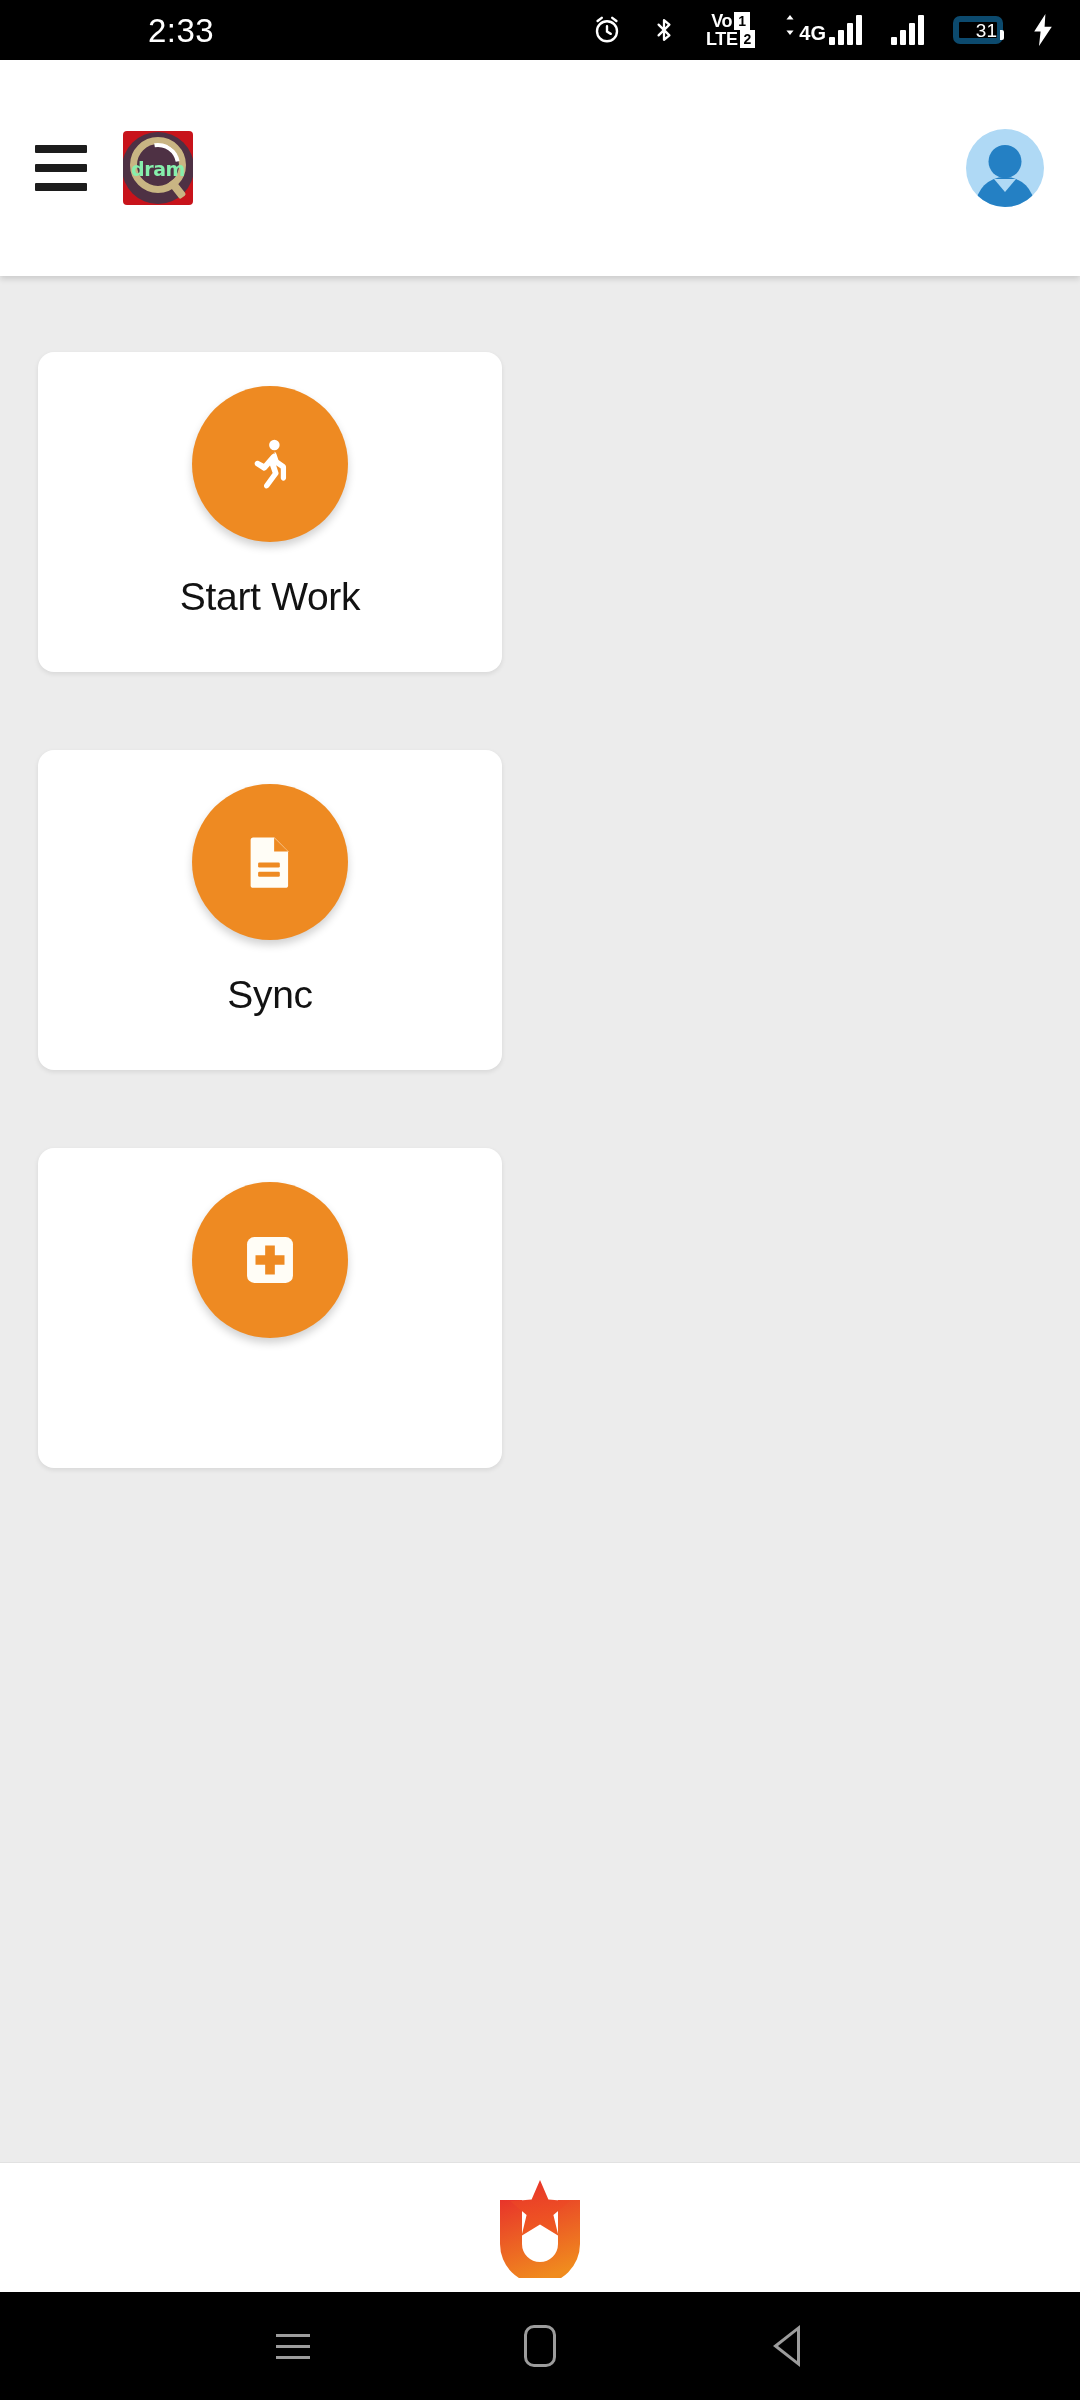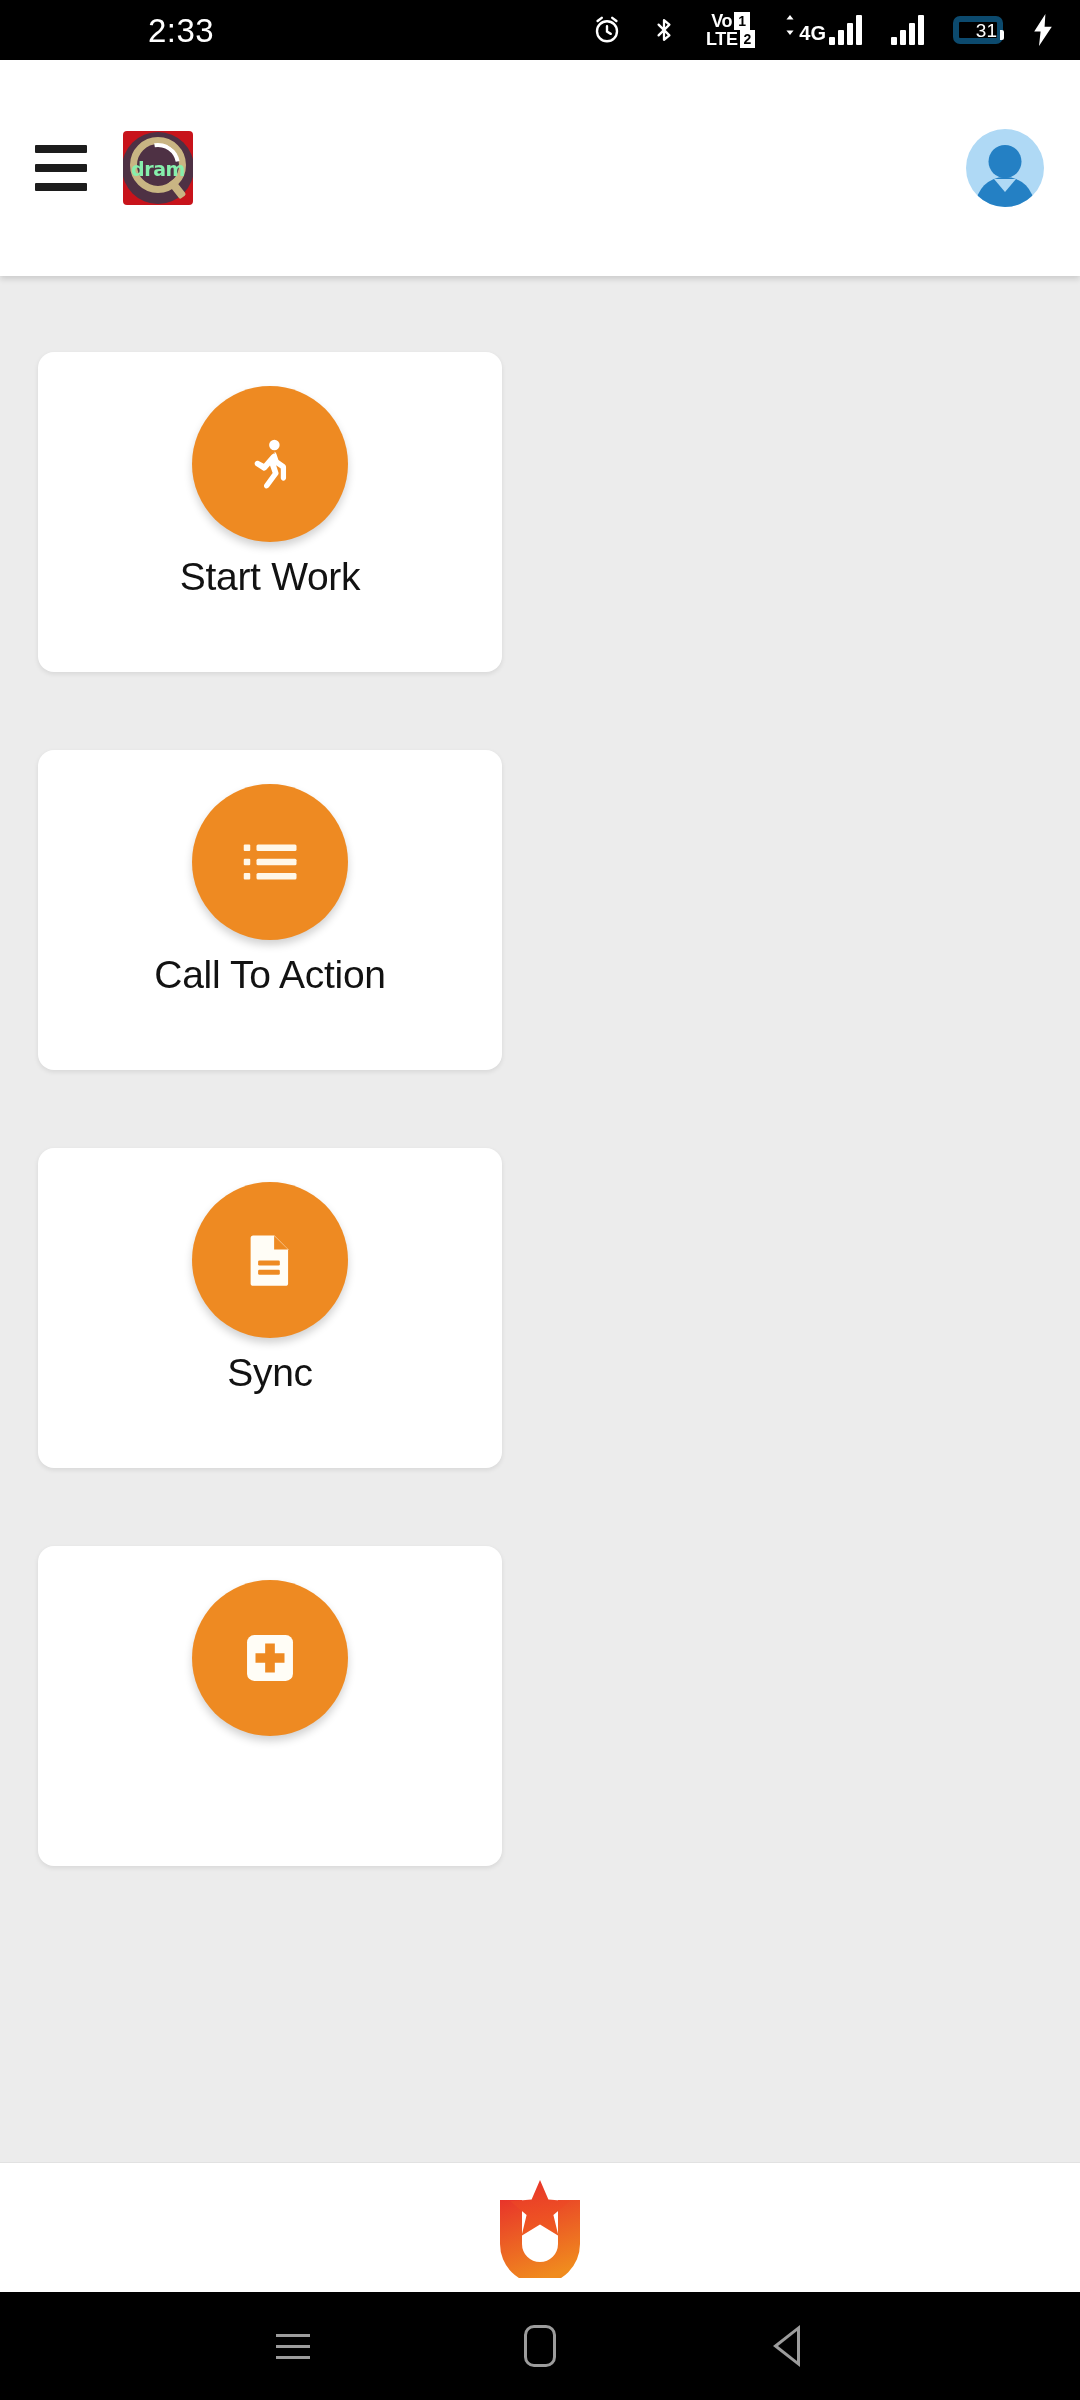--- a/index.html
+++ b/index.html
@@ -215,21 +215,21 @@
   }
   .tile-circle {
     width: 156px; height: 156px;
     border-radius: 50%;
     background: #EE8A22;
     display: flex; align-items: center; justify-content: center;
     box-shadow: 0 5px 9px rgba(0,0,0,0.18);
   }
   .tile-circle svg { display: block; }
   .tile-label {
-    margin-top: 14px;
+    margin-top: 34px;
     font-size: 39px;
     font-weight: 400;
     color: #121212;
     letter-spacing: -0.3px;
     line-height: 1.1;
     text-align: center;
   }
 
   
   #footer {
@@ -378,33 +378,20 @@
       <div class="tile">
         <div class="tile-circle">
           <svg width="70" height="70" viewBox="0 0 24 24" fill="#fff">
             <circle cx="13.5" cy="5.5" r="1.8"></circle>
             <path d="M13.8 8.4c-.5-.1-1 .1-1.3.5l-2.6 3-1.8-.9c-.4-.2-.9-.1-1.2.3-.3.4-.2 1 .2 1.3l2.4 1.5c.4.3 1 .2 1.3-.2l1.2-1.4.9 2.6-2.8 3.8c-.3.4-.2 1 .2 1.3.4.3 1 .2 1.3-.2l3.1-4.2c.2-.3.3-.6.2-.9l-.8-2.5 1.6 1.1v3.3c0 .5.4.9.9.9s.9-.4.9-.9v-3.8c0-.3-.2-.6-.4-.8l-2.2-1.6-.7-2c-.1-.4-.4-.7-.8-.8z"></path>
           </svg>
         </div>
         <div class="tile-label">Start Work</div>
       </div>
 
-      <div class="tile">
-        <div class="tile-circle">
-          <svg width="60" height="60" viewBox="0 0 24 24" fill="#FFF7E8">
-            <rect x="1.5" y="5" width="2.6" height="2.6" rx="0.4"></rect>
-            <rect x="1.5" y="10.7" width="2.6" height="2.6" rx="0.4"></rect>
-            <rect x="1.5" y="16.4" width="2.6" height="2.6" rx="0.4"></rect>
-            <rect x="6.6" y="5" width="16" height="2.6" rx="0.6"></rect>
-            <rect x="6.6" y="10.7" width="16" height="2.6" rx="0.6"></rect>
-            <rect x="6.6" y="16.4" width="16" height="2.6" rx="0.6"></rect>
-          </svg>
-        </div>
-        <div class="tile-label">Call To Action</div>
-      </div>
 
       <div class="tile">
         <div class="tile-circle">
           <svg width="62" height="62" viewBox="0 0 24 24">
             <path d="M5.5 2.5h8.2L19 7.8v13.2a1 1 0 0 1-1 1H5.5a1 1 0 0 1-1-1V3.5a1 1 0 0 1 1-1z" fill="#FFFDF6"></path>
             <path d="M13.6 2.6v5.3H19z" fill="#EE8A22"></path>
             <rect x="7.4" y="12.2" width="8.4" height="1.9" rx="0.5" fill="#EE8A22"></rect>
             <rect x="7.4" y="15.8" width="8.4" height="1.9" rx="0.5" fill="#EE8A22"></rect>
           </svg>
         </div>

